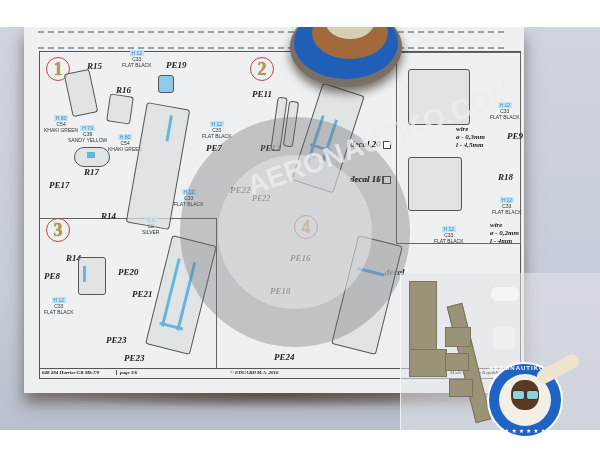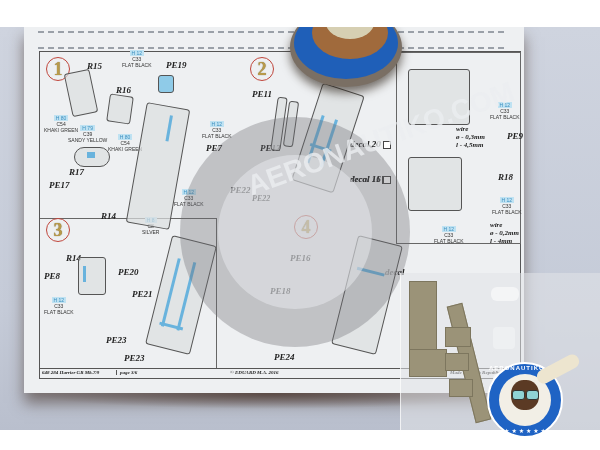--- a/index.html
+++ b/index.html
@@ -65,21 +65,21 @@
 
     <div class="step" style="left:22px;top:30px">1</div>
     <div class="step" style="left:226px;top:30px">2</div>
     <div class="step" style="left:22px;top:191px">3</div>
     <div class="step" style="left:270px;top:188px">4</div>
 
     <div class="lbl" style="left:63px;top:34px">R15</div>
     <div class="lbl" style="left:92px;top:58px">R16</div>
     <div class="lbl" style="left:142px;top:33px">PE19</div>
     <div class="lbl" style="left:182px;top:116px">PE7</div>
-    <div class="lbl" style="left:45px;top:140px">R17</div>
+    <div class="lbl" style="left:60px;top:140px">R17</div>
     <div class="lbl" style="left:25px;top:153px">PE17</div>
     <div class="lbl" style="left:77px;top:184px">R14</div>
 
     <div class="paint" style="left:98px;top:23px">
       <div><span class="chip">H 12</span></div>
       <div>C33</div>
       <div>FLAT BLACK</div>
     </div>
     <div class="paint" style="left:178px;top:94px">
       <div><span class="chip">H 12</span></div>

